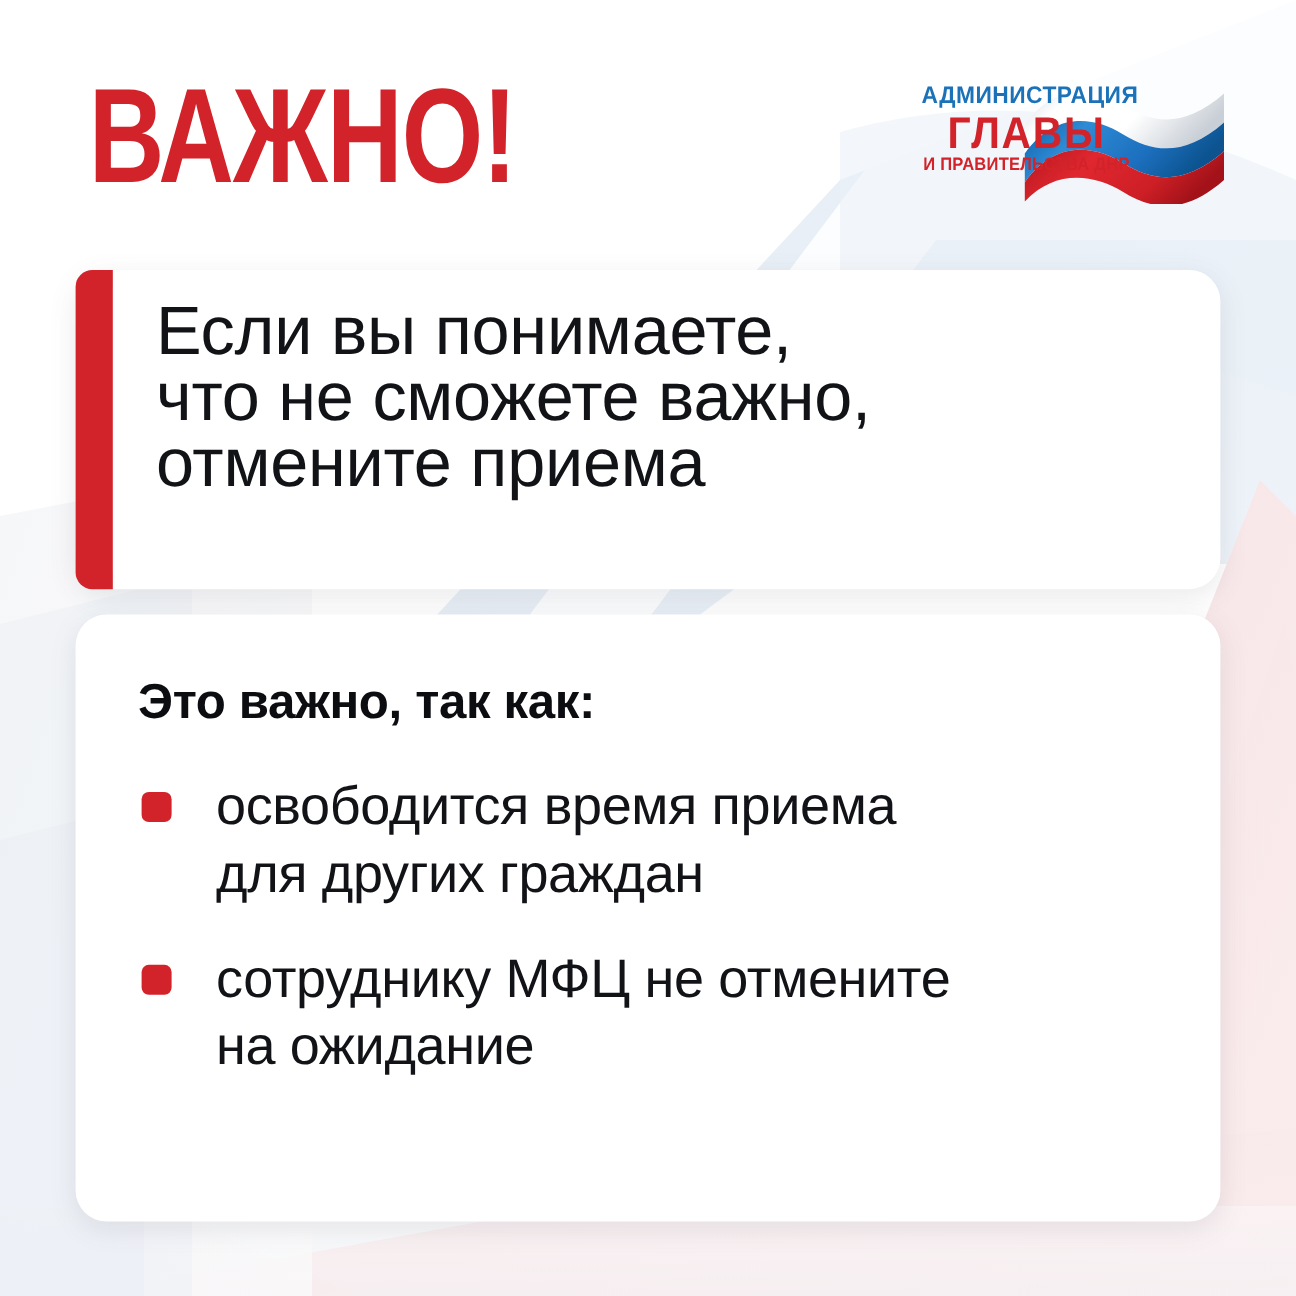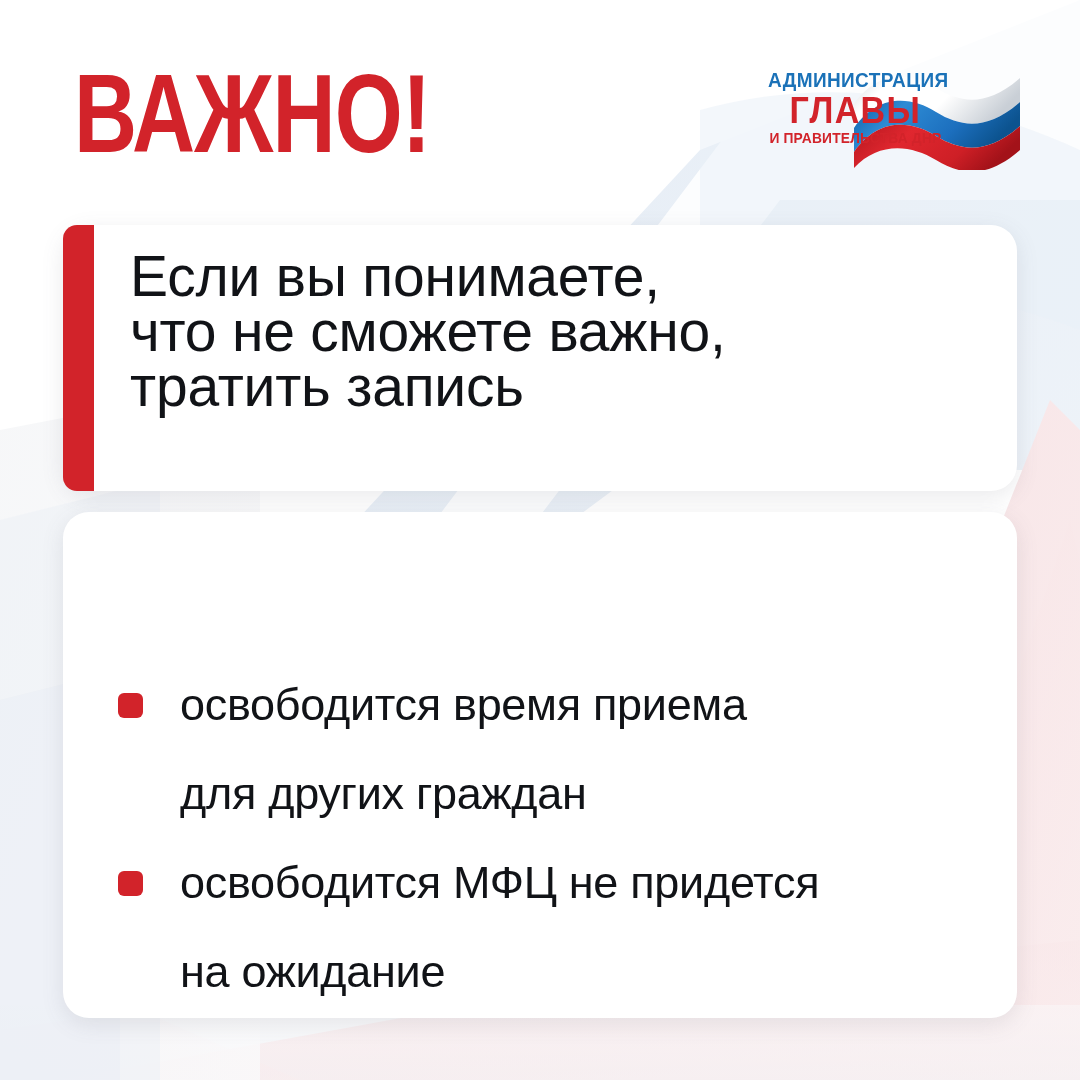--- a/index.html
+++ b/index.html
@@ -159,21 +159,21 @@
     background:#D2232A;
     border-radius:6px;
   }
   .bullet-text{
     font-size:45px;
     line-height:56px;
     color:#111317;
     font-weight:400;
     letter-spacing:-0.3px;
   }
-  .bullet-text .ln{ display:block; white-space:nowrap;margin-top:33px; }
+  .bullet-text .ln{ display:block; white-space:nowrap; }
 </style>
 </head>
 <body>
 
 <div class="poster">
 
   <div class="bg-layer">
     <svg viewBox="0 0 1080 1080" xmlns="http://www.w3.org/2000/svg" aria-hidden="true">
       <defs>
         <linearGradient id="gBlue" x1="0" y1="0" x2="1" y2="1">
@@ -254,41 +254,42 @@
       <div class="logo-l1">АДМИНИСТРАЦИЯ</div>
       <div class="logo-l2">ГЛАВЫ</div>
       <div class="logo-l3">И ПРАВИТЕЛЬСТВА ДНР</div>
     </div>
   </div>
 
   <div class="card" id="card-one">
     <div class="intro">
       <span class="ln">Если вы понимаете,</span>
       <span class="ln">что не сможете важно,</span>
-      <span class="ln">тратить запись</span>
+      <span class="ln">отмените приема</span>
     </div>
   </div>
   <div class="accent-bar"></div>
 
   <div class="card" id="card-two">
+    <div class="subhead">Это важно, так как:</div>
 
     <div class="bullets">
 
       <div class="bullet">
         <span class="bullet-marker"></span>
         <span class="bullet-text">
           <span class="ln">освободится время приема</span>
           <span class="ln">для других граждан</span>
         </span>
       </div>
 
       <div class="bullet">
         <span class="bullet-marker"></span>
         <span class="bullet-text">
-          <span class="ln">освободится МФЦ не придется</span>
+          <span class="ln">сотруднику МФЦ не отмените</span>
           <span class="ln">на ожидание</span>
         </span>
       </div>
 
     </div>
   </div>
 
 </div>
 
 </body></html>

